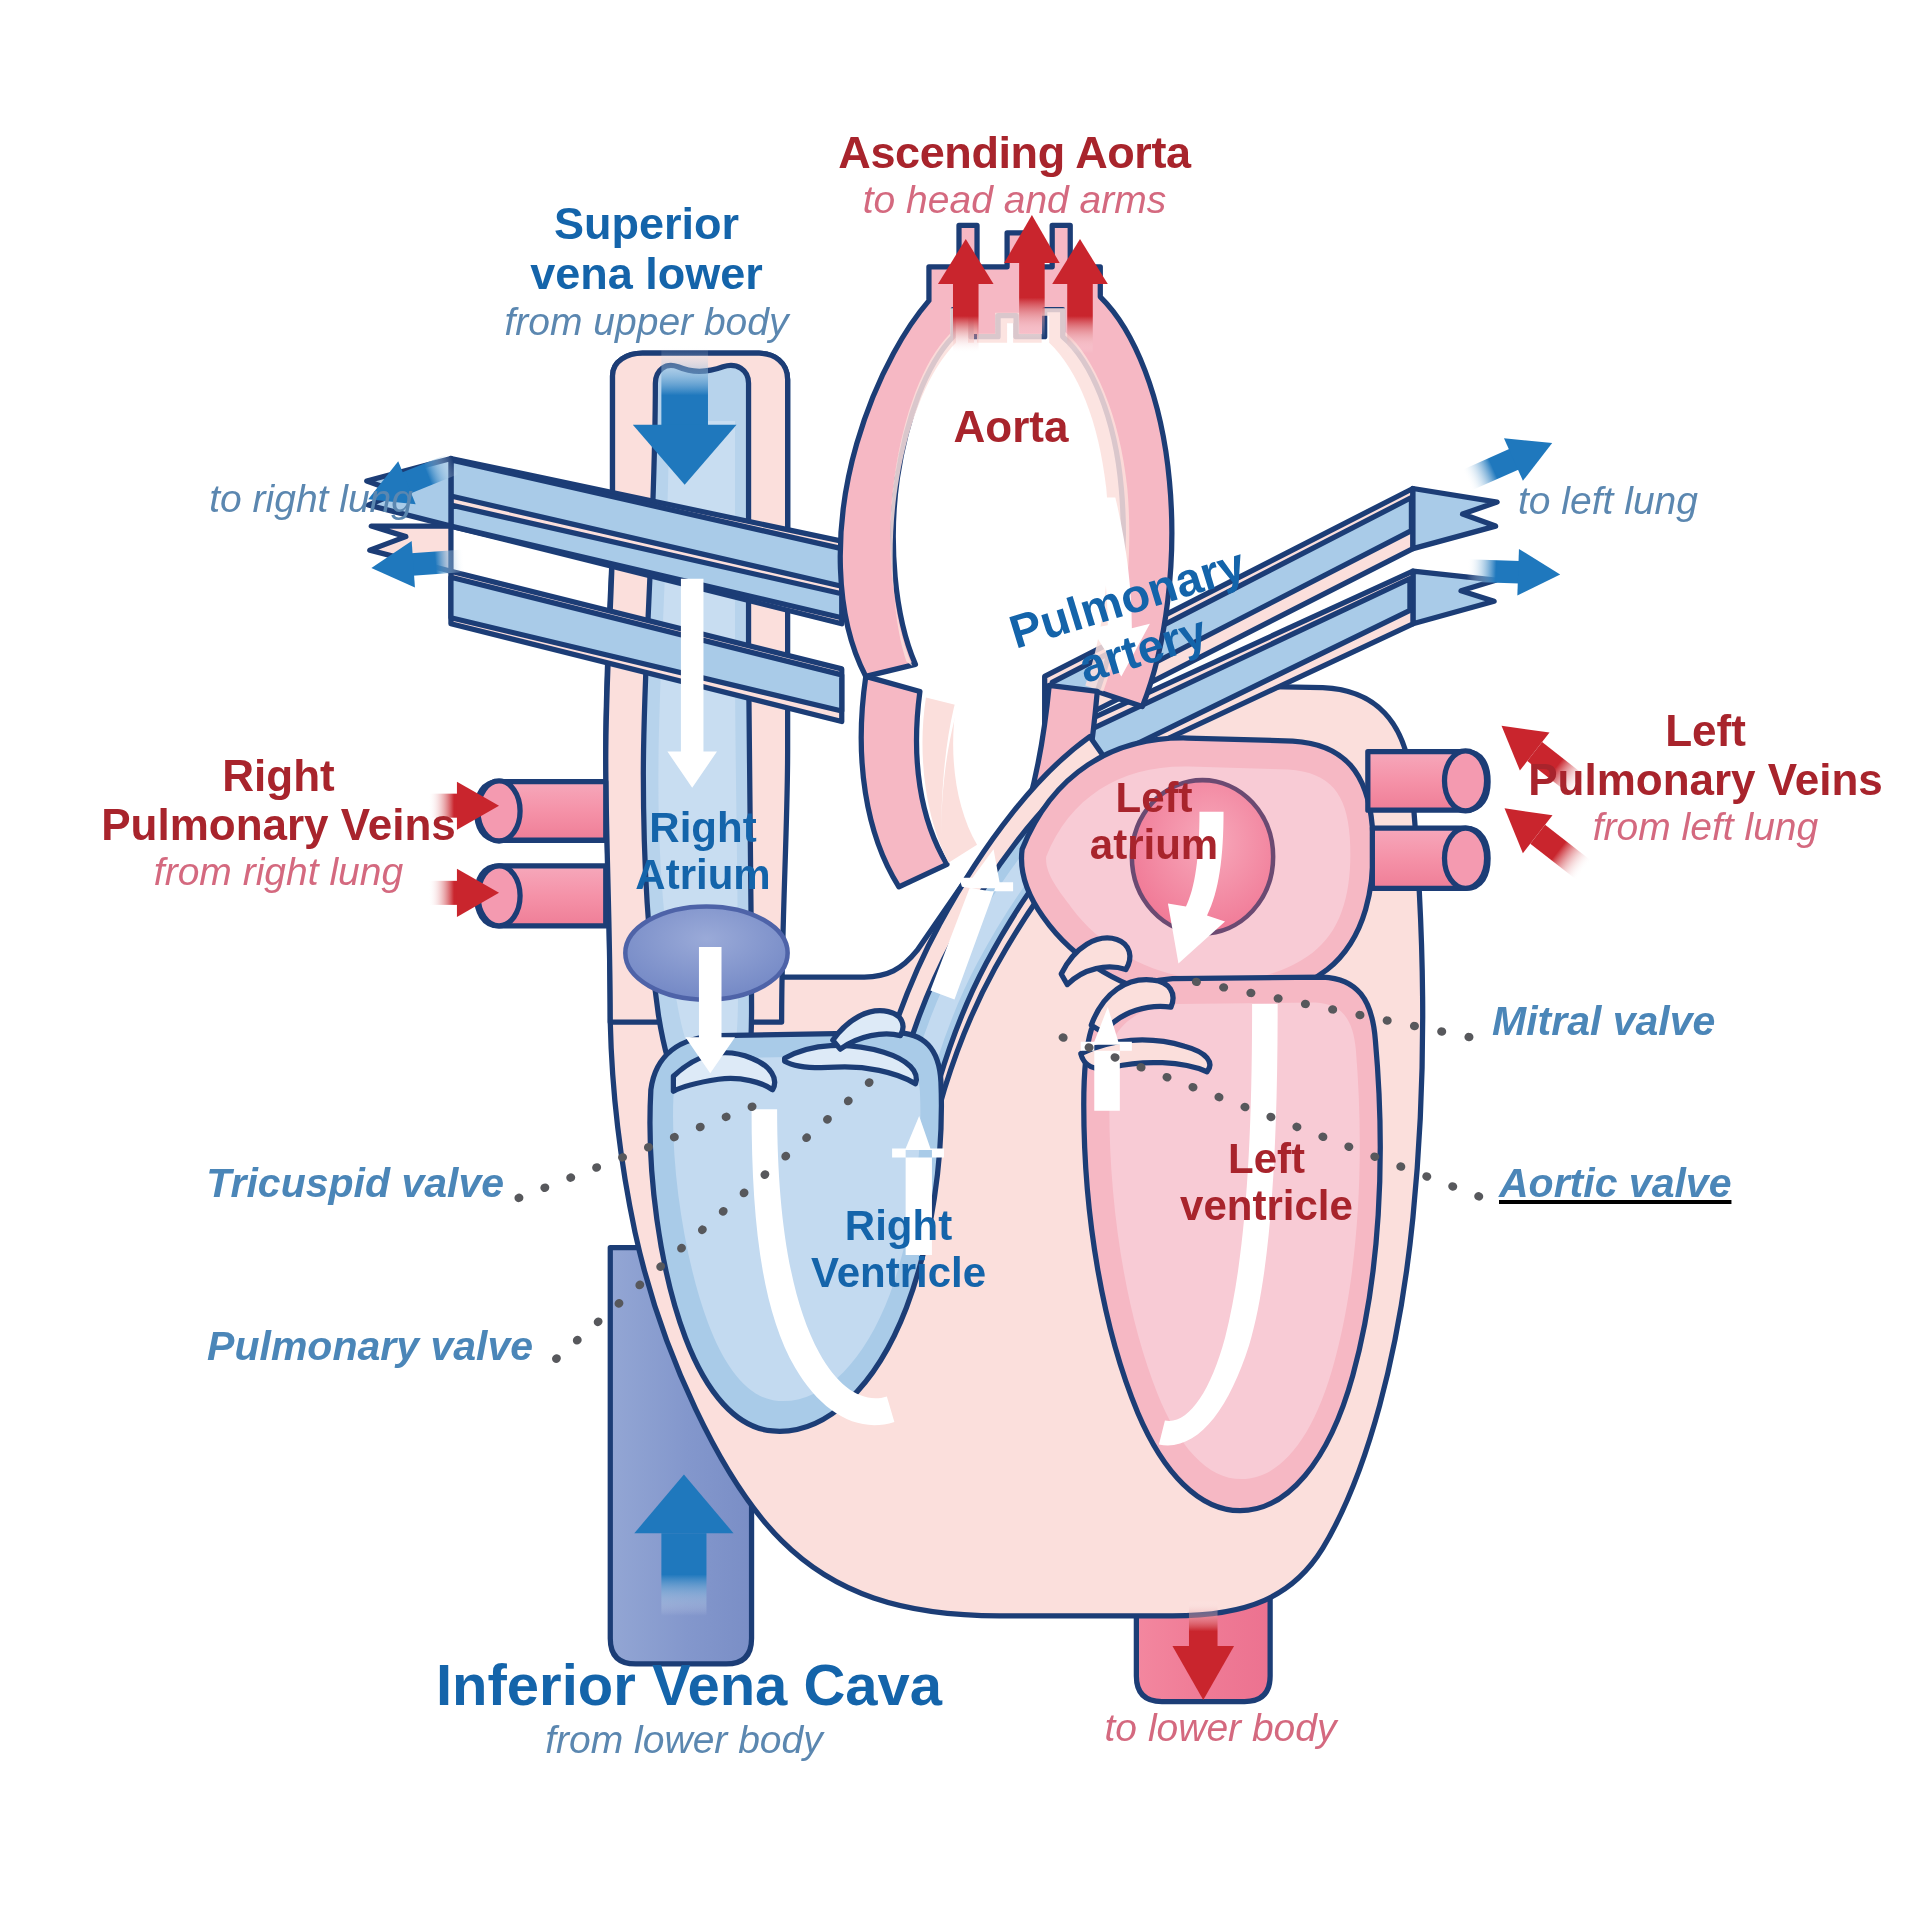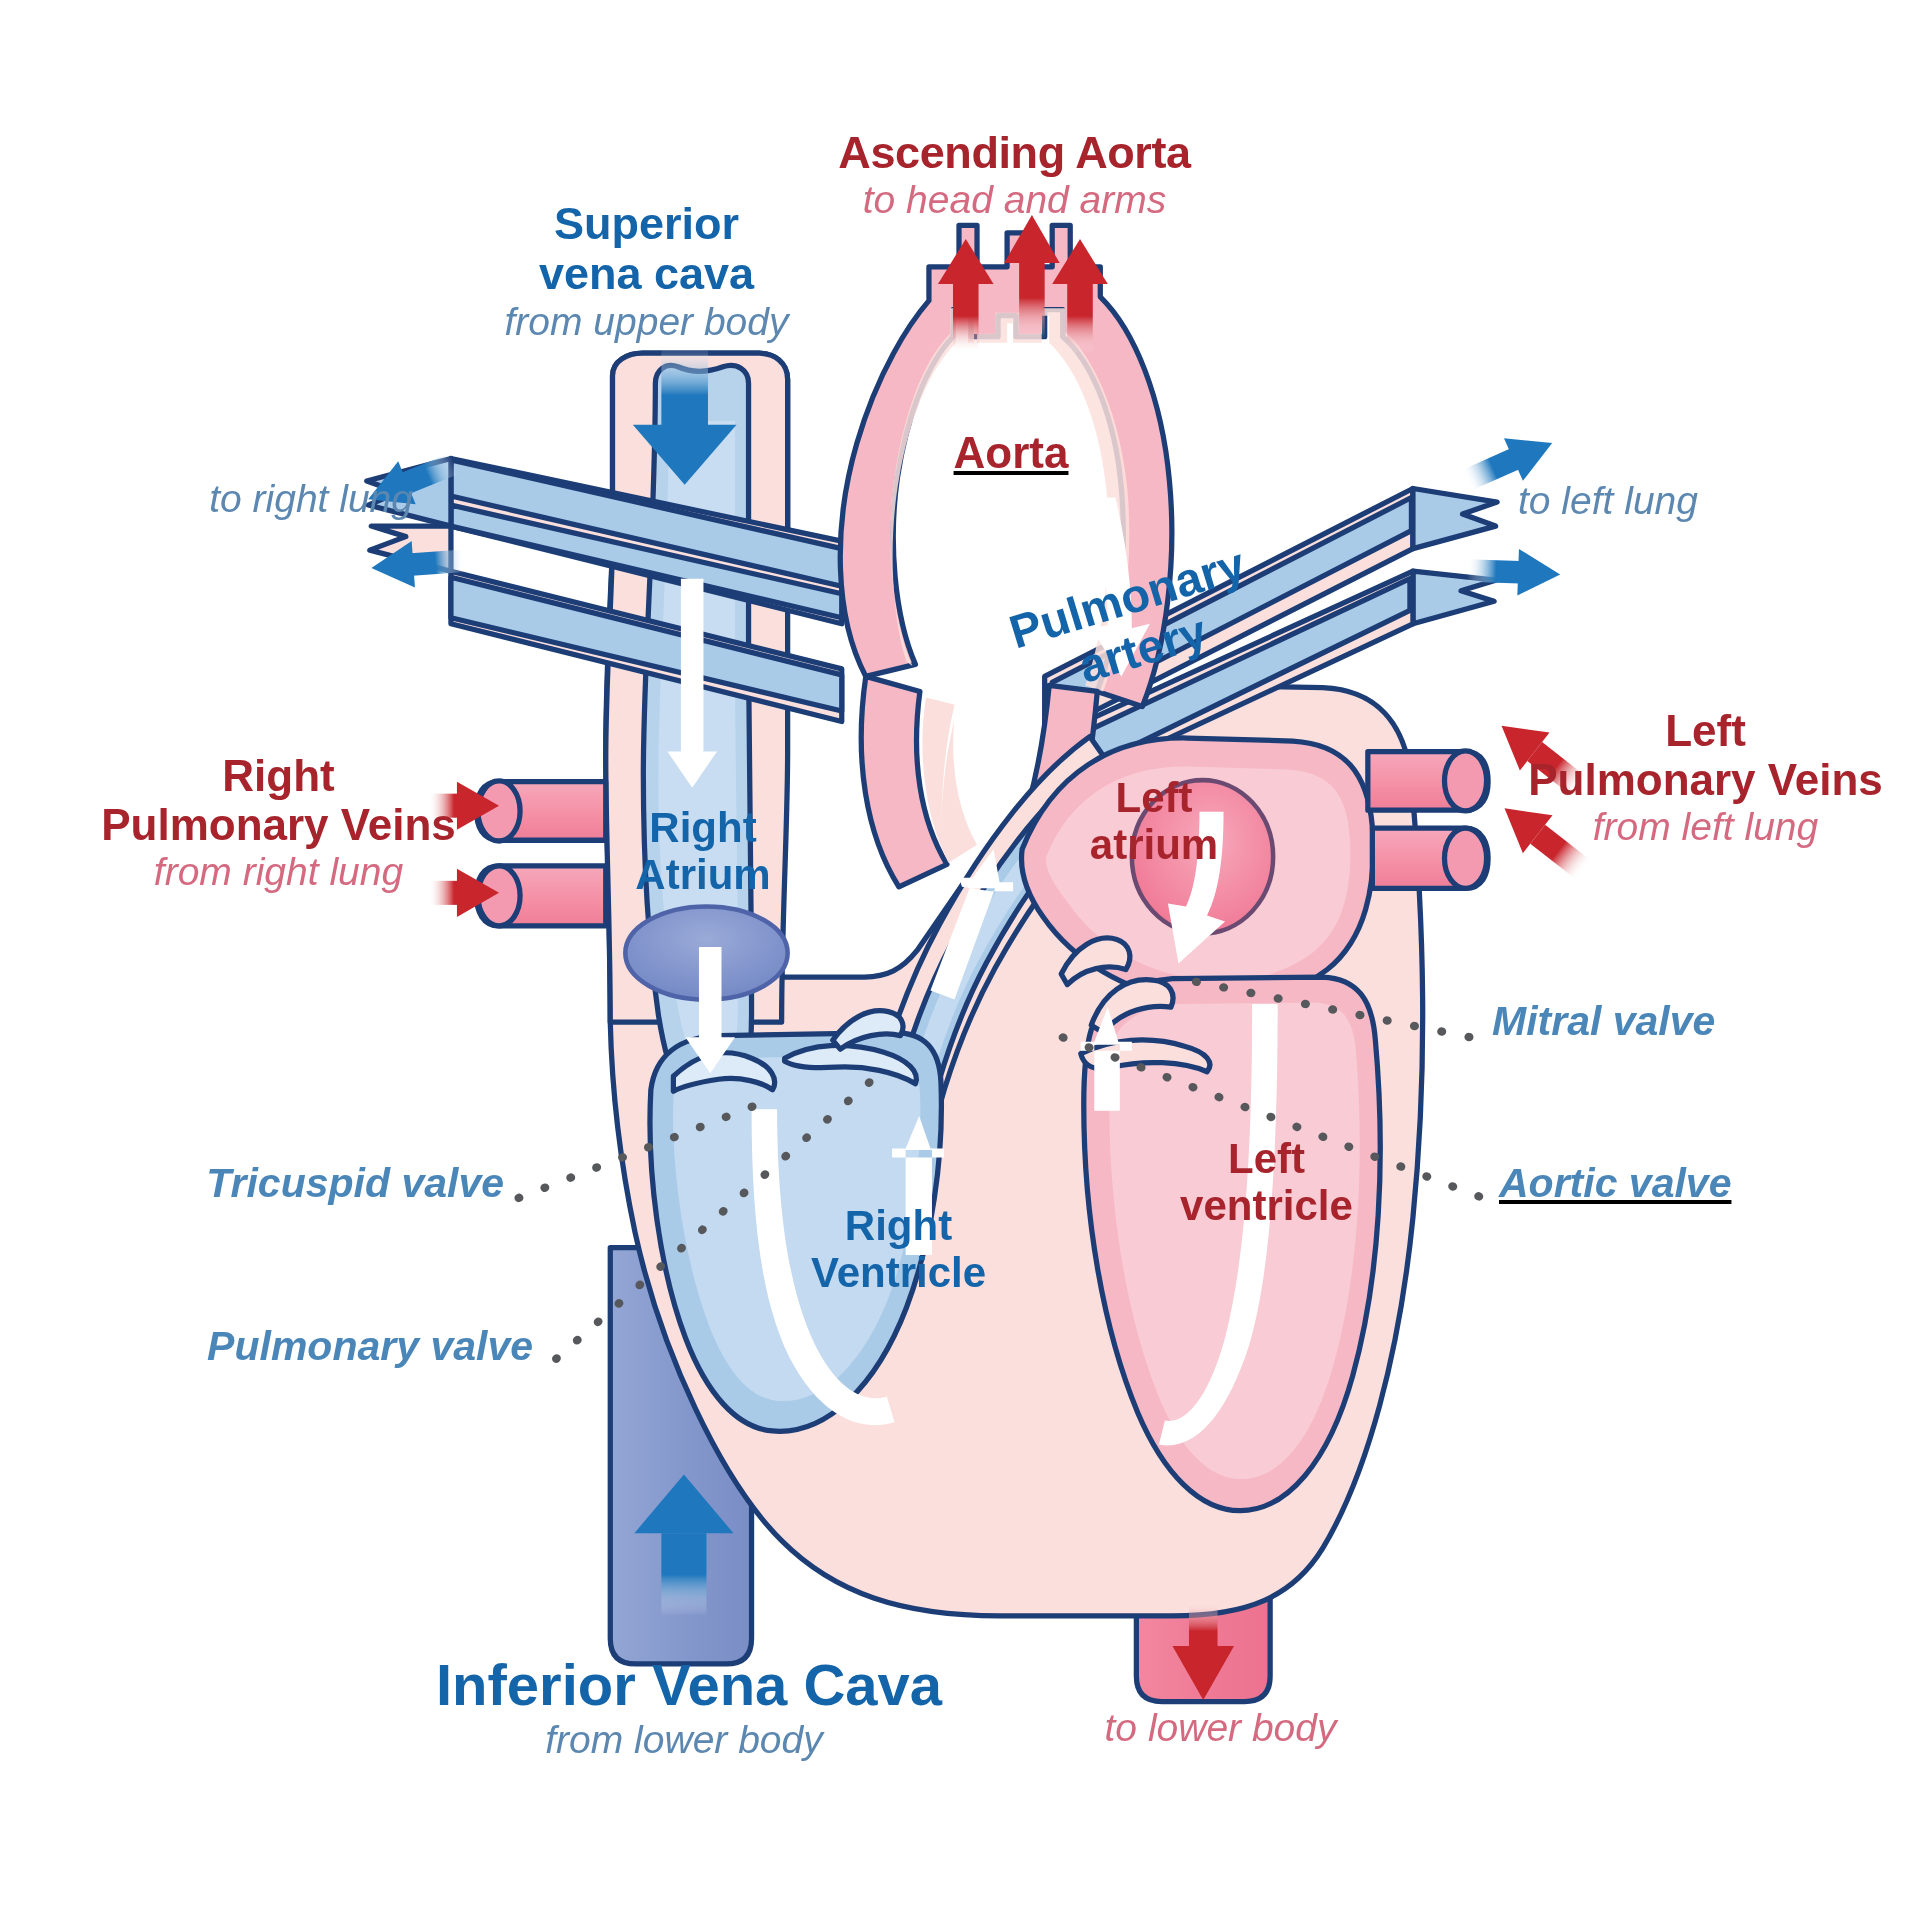--- a/index.html
+++ b/index.html
@@ -463,25 +463,25 @@
     </g>
   </svg>
 
   <div class="lbl ctr" style="left:774px;top:128px;width:481px;">
     <span class="t1 red-bold" style="font-size:45px;letter-spacing:-0.4px;">Ascending Aorta</span>
     <span class="t2 red-it" style="font-size:39px;">to head and arms</span>
   </div>
 
   <div class="lbl ctr" style="left:451px;top:199px;width:391px;">
     <span class="t1 blue-bold" style="font-size:45px;">Superior</span>
-    <span class="t1 blue-bold" style="font-size:45px;">vena cava</span>
+    <span class="t1 blue-bold" style="font-size:45px;">vena lower</span>
     <span class="t2 blue-it" style="font-size:39px;">from upper body</span>
   </div>
 
-  <div class="lbl ctr" style="left:887px;top:428px;width:248px;text-decoration:underline;">
+  <div class="lbl ctr" style="left:887px;top:402px;width:248px;">
     <span class="t1 red-bold" style="font-size:44px;">Aorta</span>
   </div>
 
   <div class="lbl lft" style="left:1518px;top:479px;width:368px;">
     <span class="t2 blue-it" style="font-size:39px;">to left lung</span>
   </div>
 
   <div class="lbl rgt" style="left:45px;top:477px;width:368px;">
     <span class="t2 blue-it" style="font-size:39px;">to right lung</span>
   </div>

